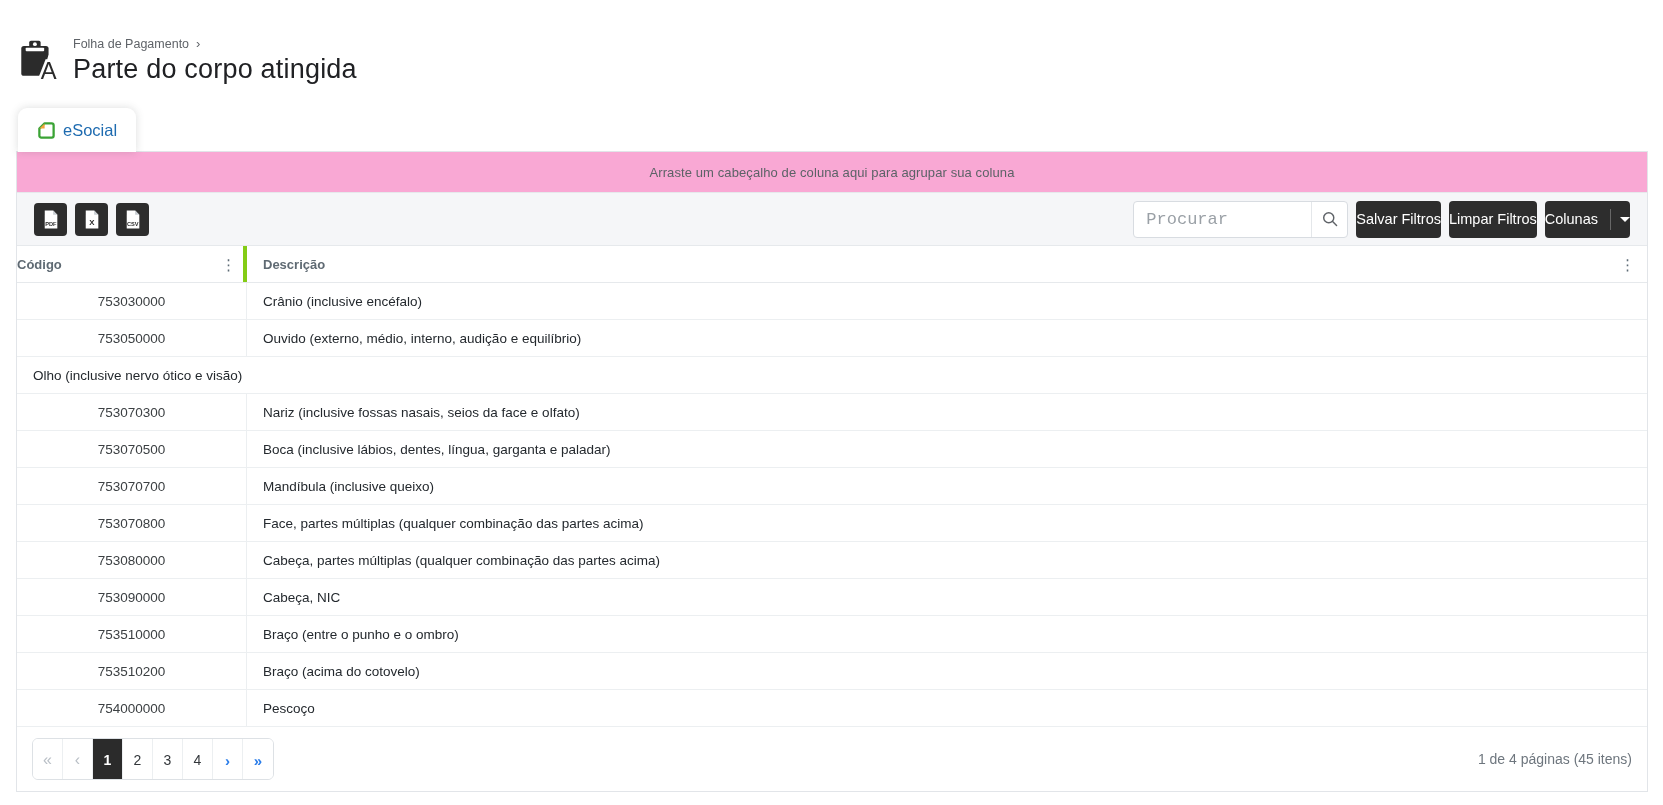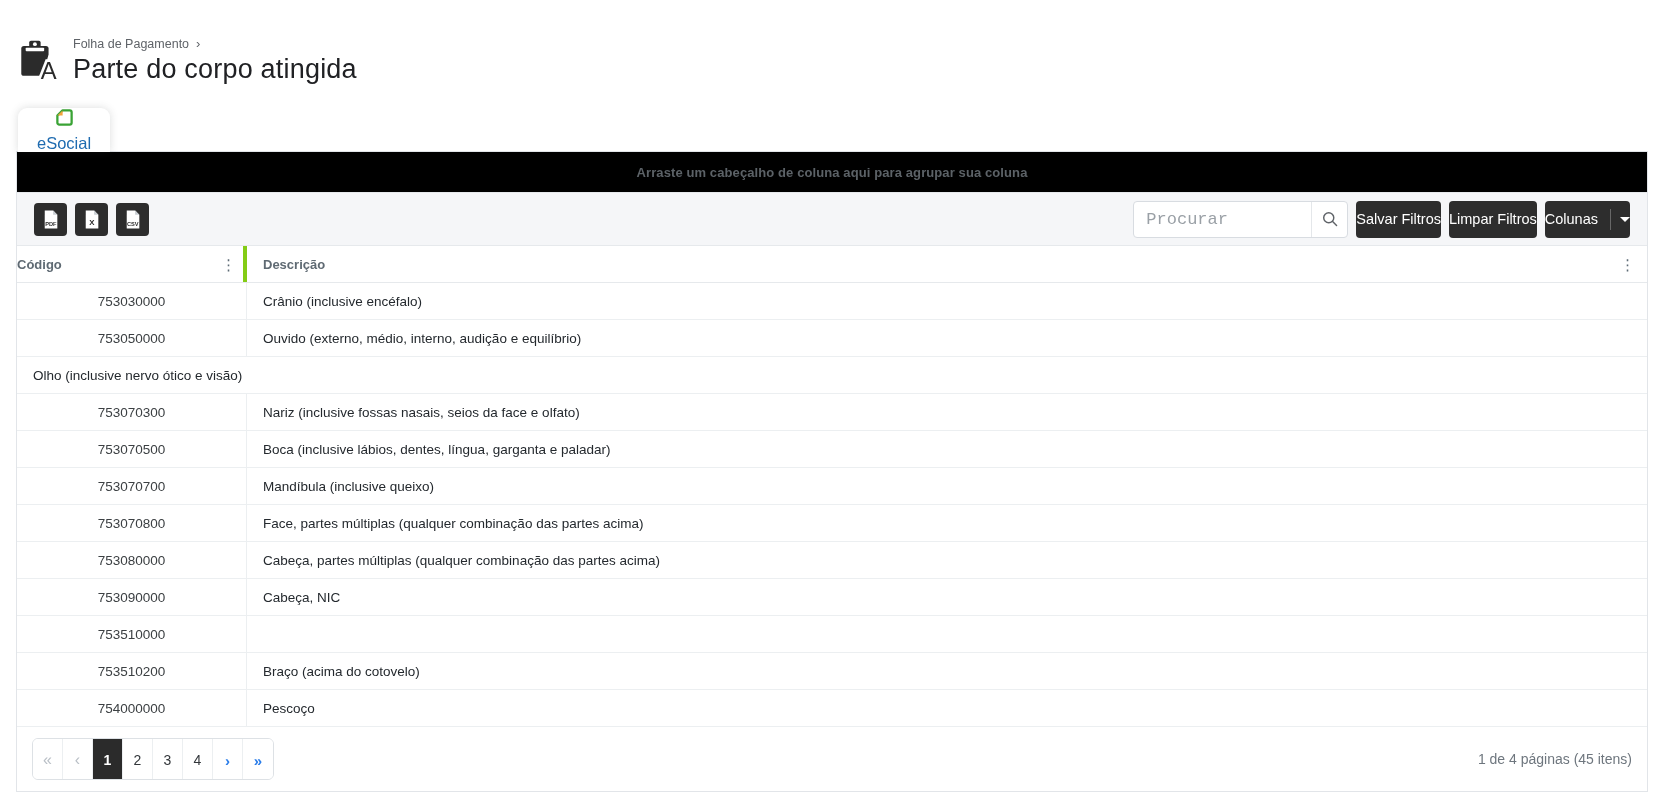--- a/index.html
+++ b/index.html
@@ -16,31 +16,30 @@
   .breadcrumb { display:flex; align-items:center; gap:7px; font-size:12.5px; color:#5f6368; padding-top:2px;text-align:center; }
   .breadcrumb .sep { font-size:13px; color:#5f6368; }
   .page-title { font-size:27px; font-weight:400; color:#202124; margin-top:3px; letter-spacing:.2px; }
 
   
   .tab-row { margin:20px 0 0 18px; height:44px; position:relative; z-index:3; }
   .tab {
     display:inline-flex; align-items:center; gap:7px; height:44px; padding:0 19px;
     background:#fff; border-radius:9px 9px 0 0;
     box-shadow:0 0 8px rgba(60,64,67,.18);
-    flex-direction:column;
   }
   .tab-label { color:#1e6bb0; font-size:16.5px; }
 
   
   .grid { position:relative; z-index:1; margin:-1px 15px 0 16px; border:1px solid #e2e5e9; background:#fff; }
 
   .group-bar {
-    height:41px; background:#000000; border-bottom:1px solid #e6e9ec;
+    height:41px; background:#f9a8d4; border-bottom:1px solid #e6e9ec;
     display:flex; align-items:center; justify-content:center;
-    color:#5c6267; font-size:13px; font-weight:700; letter-spacing:.1px;
+    color:#5c6267; font-size:13px; font-weight:400; letter-spacing:.1px;
   }
 
   .toolbar {
     height:53px; background:#f5f6f8; border-bottom:1px solid #e6e9ec;
     display:flex; align-items:center; padding:0 17px; gap:8px;
   }
   .export-btn {
     width:33px; height:33px; background:#2d2d2d; border:none; border-radius:4px;
     display:flex; align-items:center; justify-content:center; cursor:pointer;
   }
@@ -231,20 +230,21 @@
         <div class="cell-desc">Cabeça, partes múltiplas (qualquer combinação das partes acima)</div>
       </div>
 
       <div class="row">
         <div class="cell-codigo">753090000</div>
         <div class="cell-desc">Cabeça, NIC</div>
       </div>
 
       <div class="row">
         <div class="cell-codigo">753510000</div>
+        <div class="cell-desc">Braço (entre o punho e o ombro)</div>
       </div>
 
       <div class="row">
         <div class="cell-codigo">753510200</div>
         <div class="cell-desc">Braço (acima do cotovelo)</div>
       </div>
 
       <div class="row">
         <div class="cell-codigo">754000000</div>
         <div class="cell-desc">Pescoço</div>

